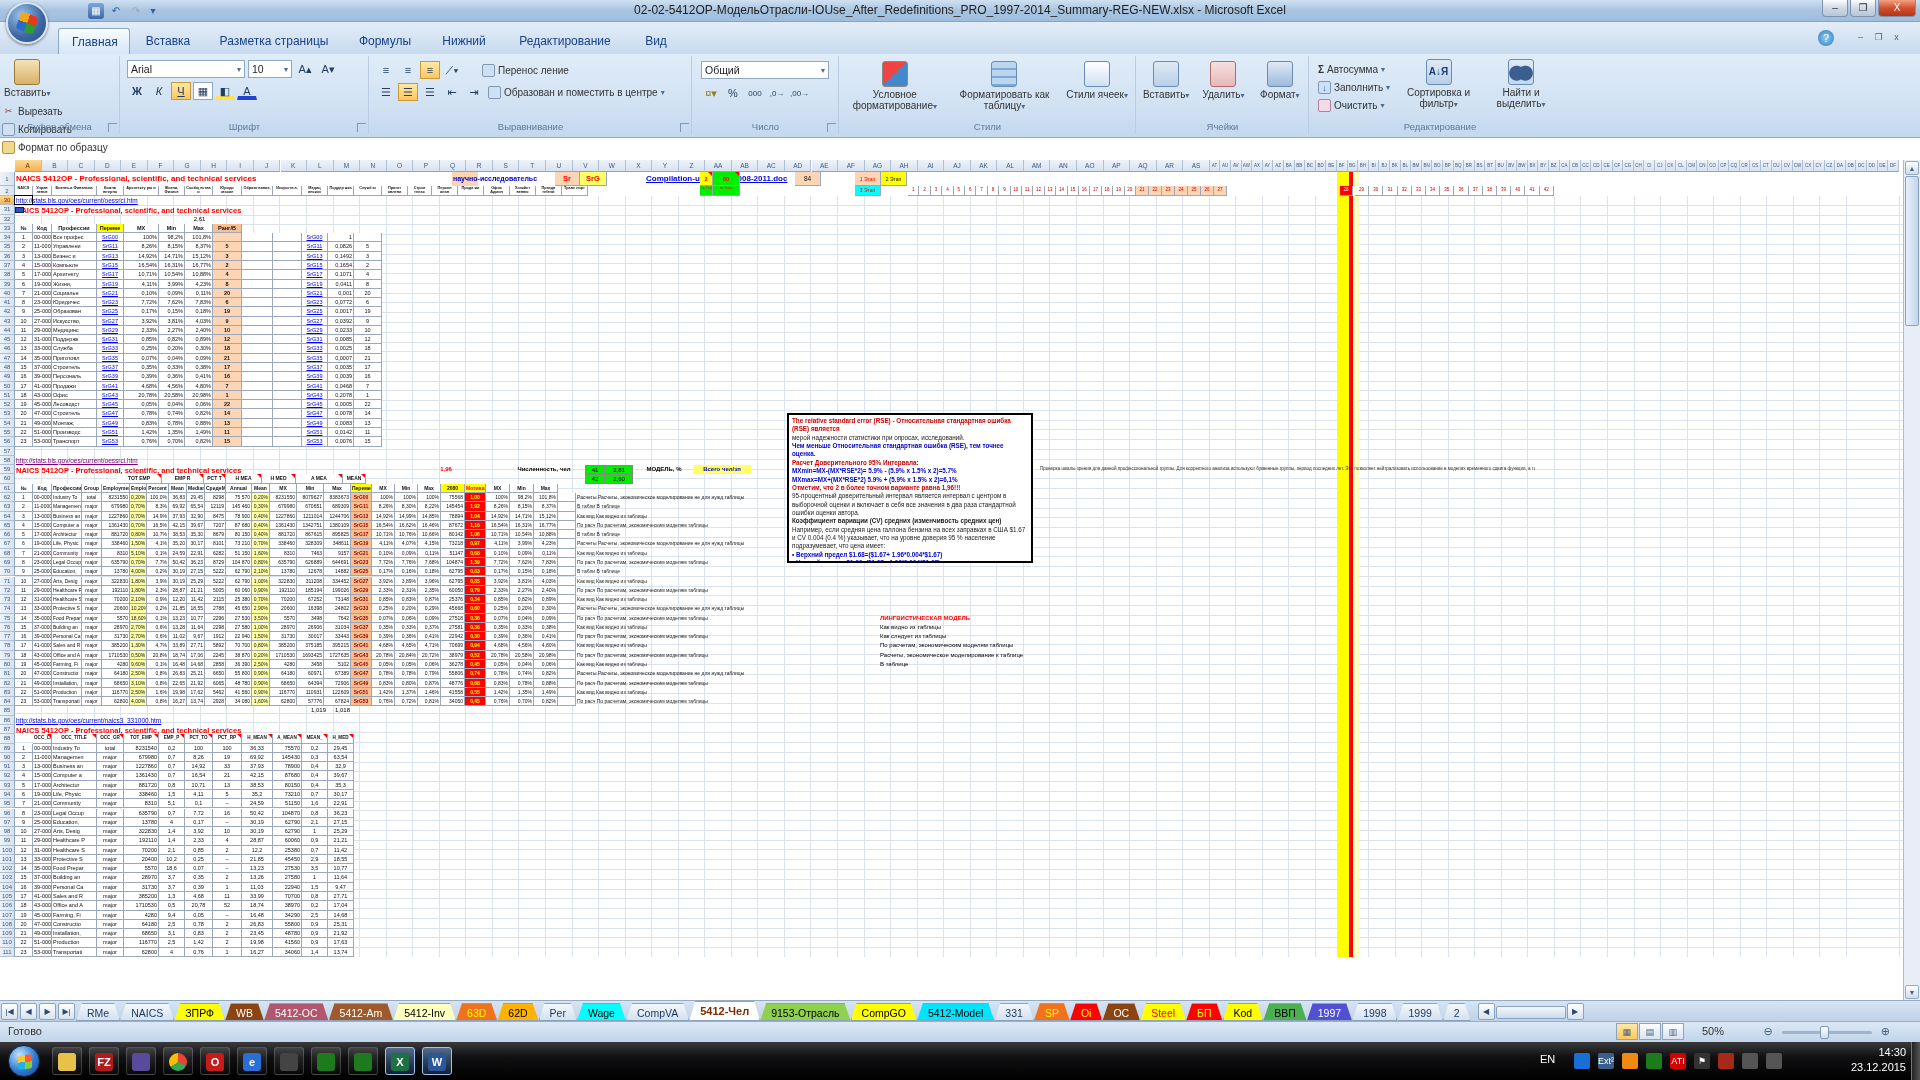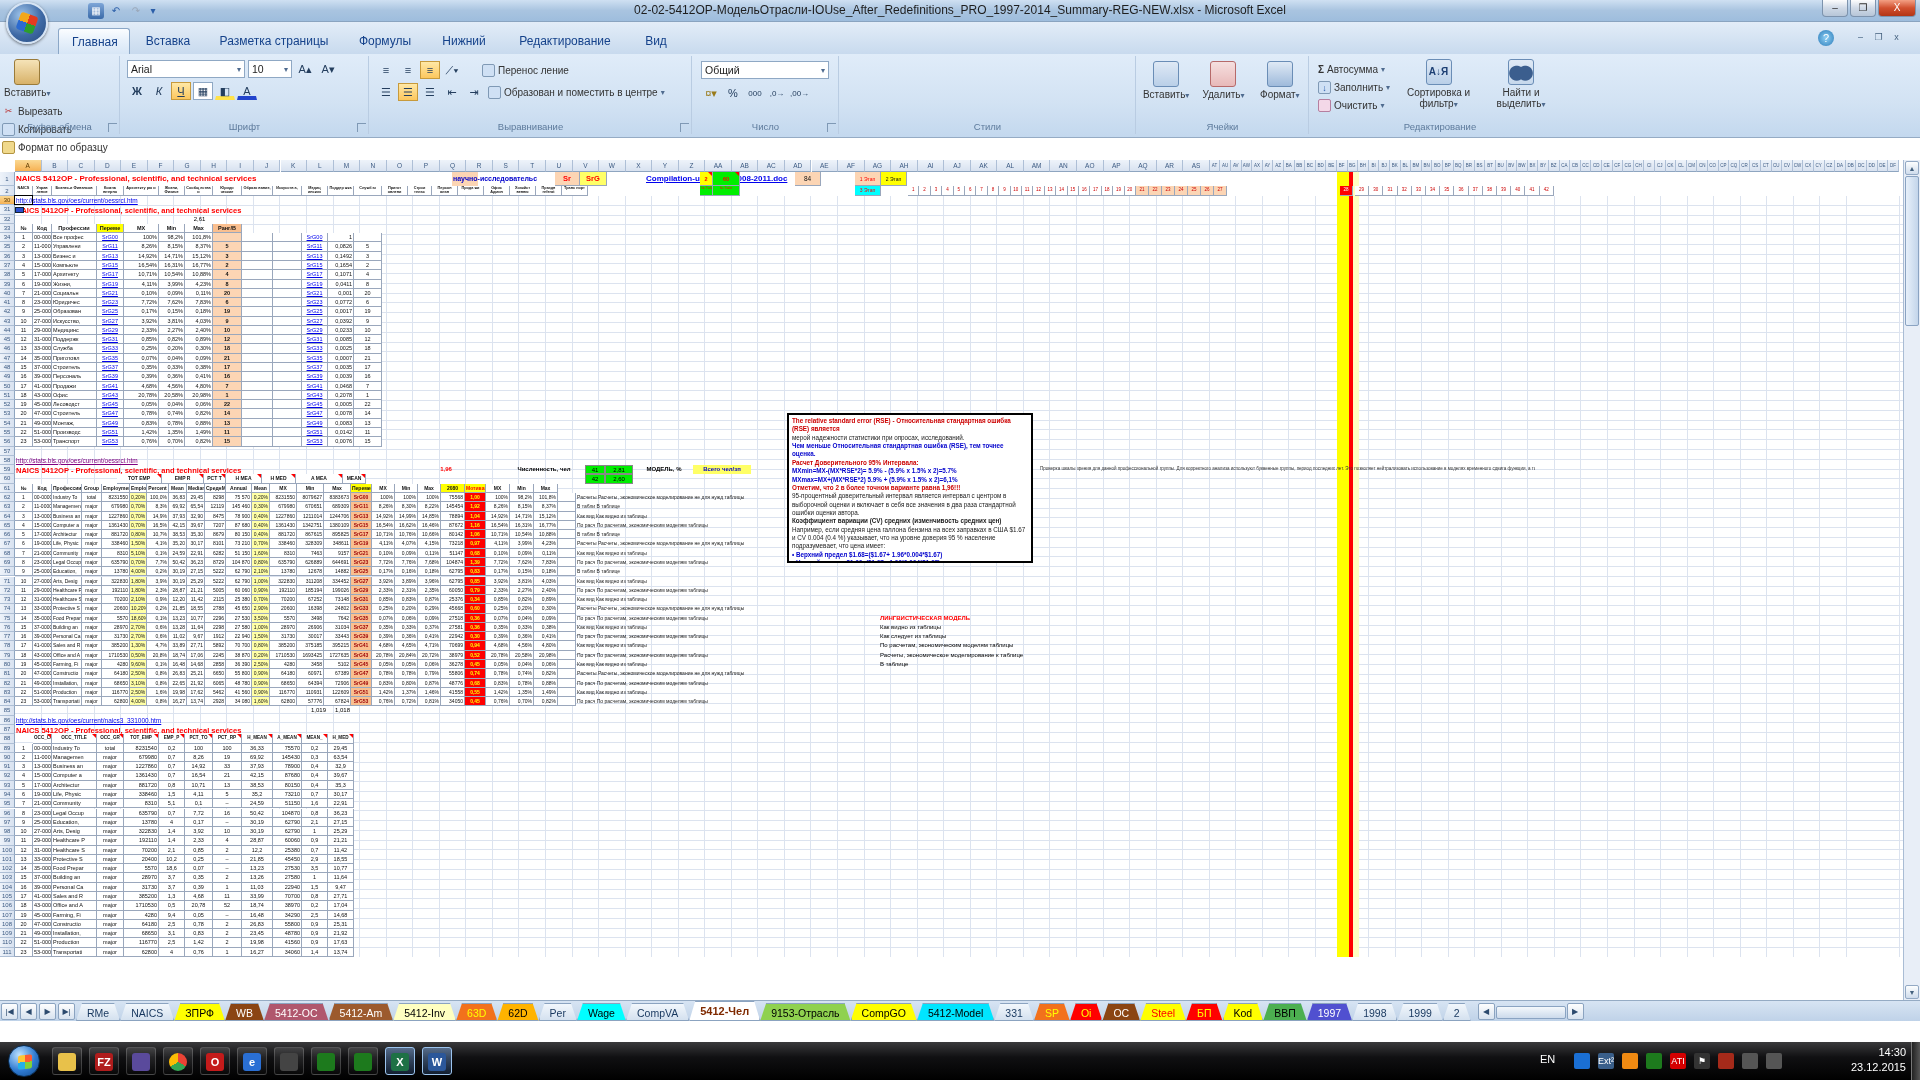--- a/index.html
+++ b/index.html
@@ -245,20 +245,31 @@
         <span class="fmtbtn">%</span>
         <span class="fmtbtn" style="font-size:8px;">000</span>
         <span class="fmtbtn" style="font-size:8px;">,0→</span>
         <span class="fmtbtn" style="font-size:8px;">,00→</span>
       </div>
       <div class="glabel">Число</div>
         <div class="dlg"></div>
     </div>
 
     <div class="rgroup" style="left:840px;width:296px;">
+      <div style="display:flex;justify-content:space-around;padding-top:2px;">
+        <div class="bigbtn" style="width:104px;">
+          <div class="bigic" style="background:linear-gradient(135deg,#e44 0 50%,#48c 50%);border:1px solid #888;"></div>
+          <span>Условное форматирование</span><span class="arr">▾</span></div>
+        <div class="bigbtn" style="width:104px;">
+          <div class="bigic" style="background:repeating-linear-gradient(#bcd6f0 0 6px,#7fa8d8 6px 8px);border:1px solid #6a8db6;"></div>
+          <span>Форматировать как таблицу</span><span class="arr">▾</span></div>
+        <div class="bigbtn" style="width:70px;">
+          <div class="bigic" style="background:linear-gradient(#fff,#cfe0f4);border:1px solid #6a8db6;"></div>
+          <span>Стили ячеек</span><span class="arr">▾</span></div>
+      </div>
       <div class="glabel">Стили</div>
     </div>
 
     <div class="rgroup" style="left:1137px;width:172px;">
       <div style="display:flex;justify-content:space-around;padding-top:2px;">
         <div class="bigbtn" style="width:56px;">
           <div class="bigic" style="background:linear-gradient(#dfe9f5,#b9cfe8);border:1px solid #6a8db6;"></div>
           <span>Вставить</span><span class="arr">▾</span></div>
         <div class="bigbtn" style="width:54px;">
           <div class="bigic" style="background:linear-gradient(#f5dfdf,#e8b9b9);border:1px solid #b66a6a;"></div>
@@ -1888,20 +1899,32 @@
         <div class="stab">1999</div>
         <div class="stab">2</div>
       </div>
     <div id="hscroll">
       <div class="navbtn">◀</div>
       <div id="hthumb"></div>
       <div class="navbtn">▶</div>
     </div>
   </div>
 
+  <div id="statusbar">
+    <span style="position:absolute;left:8px;top:3px;">Готово</span>
+    <span style="position:absolute;right:236px;top:1px;">
+      <span class="viewbtn on">▦</span><span class="viewbtn">▤</span><span class="viewbtn">▥</span>
+    </span>
+    <span style="position:absolute;right:196px;top:3px;">50%</span>
+    <span style="position:absolute;right:30px;top:3px;">
+      <span style="color:#44617e;">⊖</span>
+      <span id="zoomslider"><span id="zthumb"></span></span>
+      <span style="color:#44617e;">⊕</span>
+    </span>
+  </div>
 
   <div id="taskbar">
     <div id="startorb">
         <div class="flag"></div>
       </div>
     <div id="tbicons">
         <div class="tb-ic" style="left: 52px;"><span style="display: inline-block; width: 18px; height: 18px; border-radius: 3px; line-height: 18px; margin-top: 5px; font-size: 11px; background: rgb(232, 193, 74);"></span></div>
         <div class="tb-ic" style="left: 89px;"><span style="display: inline-block; width: 18px; height: 18px; border-radius: 3px; line-height: 18px; margin-top: 5px; font-size: 11px; background: rgb(176, 28, 28);">FZ</span></div>
         <div class="tb-ic" style="left: 126px;"><span style="display: inline-block; width: 18px; height: 18px; border-radius: 3px; line-height: 18px; margin-top: 5px; font-size: 11px; background: rgb(90, 74, 156);"></span></div>
         <div class="tb-ic" style="left: 163px;"><span style="display: inline-block; width: 18px; height: 18px; border-radius: 50%; line-height: 18px; margin-top: 5px; font-size: 11px; background: conic-gradient(rgb(234, 67, 53) 0deg, rgb(234, 67, 53) 33%, rgb(52, 168, 83) 0deg, rgb(52, 168, 83) 66%, rgb(251, 188, 5) 0deg);"></span></div>

